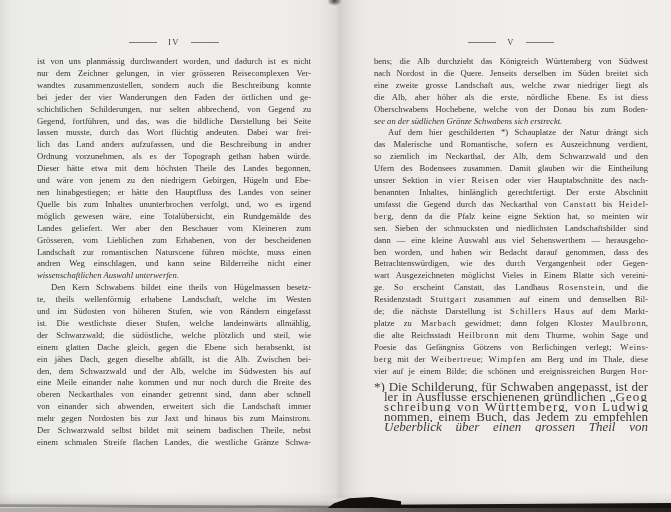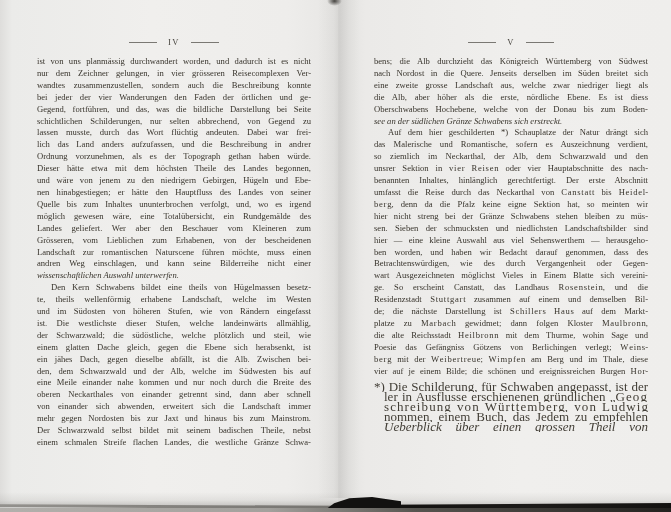--- a/index.html
+++ b/index.html
@@ -92,22 +92,22 @@
     <div class="pagehead">
       <span class="hrule"></span>
       <span class="num">IV</span>
       <span class="hrule"></span>
     </div>
     <div class="bodytext">
         <div class="line">ist von uns planmässig durchwandert worden, und dadurch ist es nicht</div>
         <div class="line">nur dem Zeichner gelungen, in vier grösseren Reisecomplexen Ver-</div>
         <div class="line">wandtes zusammenzustellen, sondern auch die Beschreibung konnte</div>
         <div class="line">bei jeder der vier Wanderungen den Faden der örtlichen und ge-</div>
+        <div class="line">schichtlichen Schilderungen, nur selten abbrechend, von Gegend zu</div>
         <div class="line">Gegend, fortführen, und das, was die bildliche Darstellung bei Seite</div>
-        <div class="line">schichtlichen Schilderungen, nur selten abbrechend, von Gegend zu</div>
         <div class="line">lassen musste, durch das Wort flüchtig andeuten. Dabei war frei-</div>
         <div class="line">lich das Land anders aufzufassen, und die Beschreibung in andrer</div>
         <div class="line">Ordnung vorzunehmen, als es der Topograph gethan haben würde.</div>
         <div class="line">Dieser hätte etwa mit dem höchsten Theile des Landes begonnen,</div>
         <div class="line">und wäre von jenem zu den niedrigern Gebirgen, Hügeln und Ebe-</div>
         <div class="line">nen hinabgestiegen; er hätte den Hauptfluss des Landes von seiner</div>
         <div class="line">Quelle bis zum Inhaltes ununterbrochen verfolgt, und, wo es irgend</div>
         <div class="line">möglich gewesen wäre, eine Totalübersicht, ein Rundgemälde des</div>
         <div class="line">Landes geliefert.  Wer aber den Beschauer vom Kleineren zum</div>
         <div class="line">Grösseren, vom Lieblichen zum Erhabenen, von der bescheidenen</div>
@@ -140,27 +140,27 @@
     <div class="bodytext">
         <div class="line">bens; die Alb durchzieht das Königreich Württemberg von Südwest</div>
         <div class="line">nach Nordost in die Quere.  Jenseits derselben im Süden breitet sich</div>
         <div class="line">eine zweite grosse Landschaft aus, welche zwar niedriger liegt als</div>
         <div class="line">die Alb, aber höher als die erste, nördliche Ebene.  Es ist diess</div>
         <div class="line">Oberschwabens Hochebene, welche von der Donau bis zum Boden-</div>
         <div class="line endline">see an der südlichen Gränze Schwabens sich erstreckt.</div>
         <div class="line indent">Auf dem hier geschilderten *) Schauplatze der Natur drängt sich</div>
         <div class="line">das Malerische und Romantische, sofern es Auszeichnung verdient,</div>
         <div class="line">so ziemlich im Neckarthal, der Alb, dem Schwarzwald und den</div>
+        <div class="line">Ufern des Bodensees zusammen. Damit glauben wir die Eintheilung</div>
         <div class="line">unsrer Sektion in v i e r R e i s e n oder vier Hauptabschnitte des nach-</div>
         <div class="line">benannten Inhaltes, hinlänglich gerechtfertigt.  Der erste Abschnitt</div>
-        <div class="line">umfasst die Reise durch das Neckarthal von C a n s t a t t bis H e i d e l-</div>
+        <div class="line">umfasst die Gegend durch das Neckarthal von C a n s t a t t bis H e i d e l-</div>
         <div class="line">b e r g, denn da die Pfalz keine eigne Sektion hat, so meinten wir</div>
-        <div class="line">hier nicht streng bei der Gränze Schwabens stehen bleiben zu müs-</div>
         <div class="line">sen. Sieben der schmucksten und niedlichsten Landschaftsbilder sind</div>
-        <div class="line">hier — eine kleine Auswahl aus viel Sehenswerthem — herausgeho-</div>
+        <div class="line">dann — eine kleine Auswahl aus viel Sehenswerthem — herausgeho-</div>
         <div class="line">ben worden, und haben wir Bedacht darauf genommen, dass des</div>
         <div class="line">Betrachtenswürdigen, wie des durch Vergangenheit oder Gegen-</div>
         <div class="line">wart Ausgezeichneten möglichst Vieles in Einem Blatte sich vereini-</div>
         <div class="line">ge.  So erscheint Canstatt, das Landhaus R o s e n s t e i n, und die</div>
         <div class="line">Residenzstadt S t u t t g a r t zusammen auf einem und demselben Bil-</div>
         <div class="line">de; die nächste Darstellung ist S c h i l l e r s H a u s auf dem Markt-</div>
         <div class="line">platze zu M a r b a c h gewidmet; dann folgen Kloster M a u l b r o n n,</div>
         <div class="line">die alte Reichsstadt H e i l b r o n n mit dem Thurme, wohin Sage und</div>
         <div class="line">Poesie das Gefängniss Götzens von Berlichingen verlegt; W e i n s-</div>
         <div class="line">b e r g mit der W e i b e r t r e u e; W i m p f e n am Berg und im Thale, diese</div>

